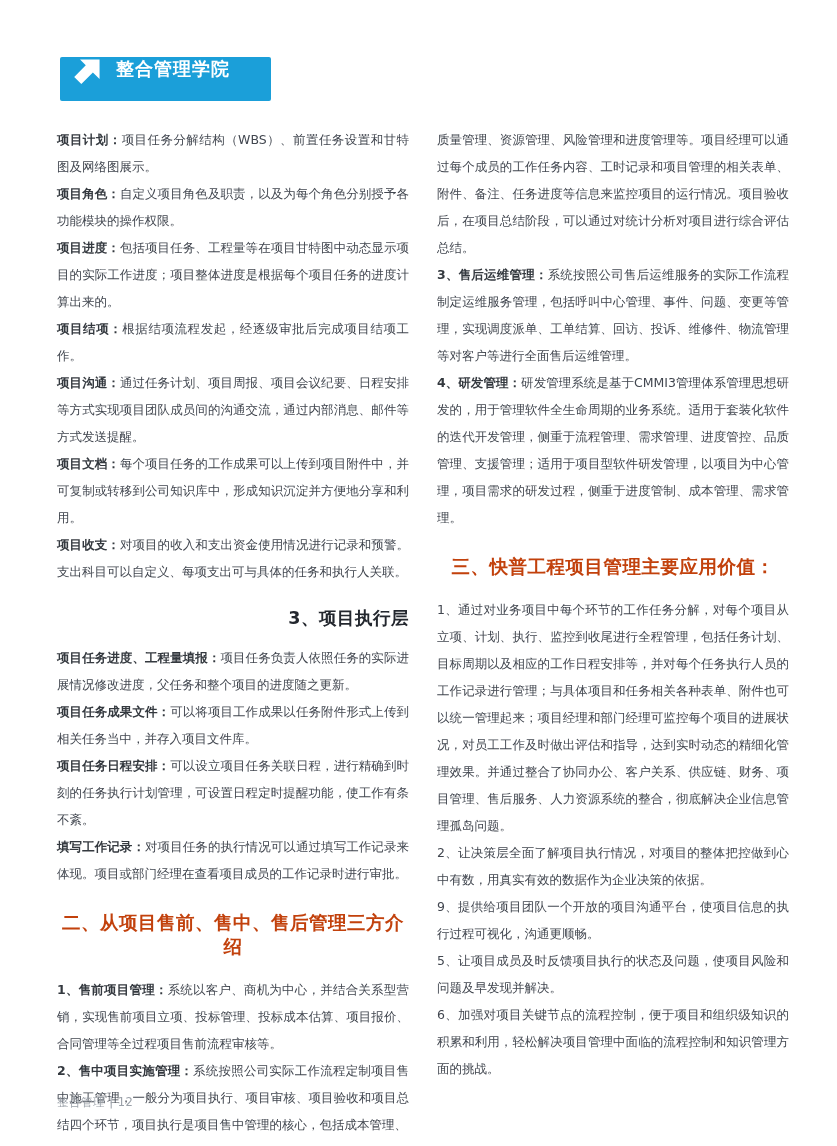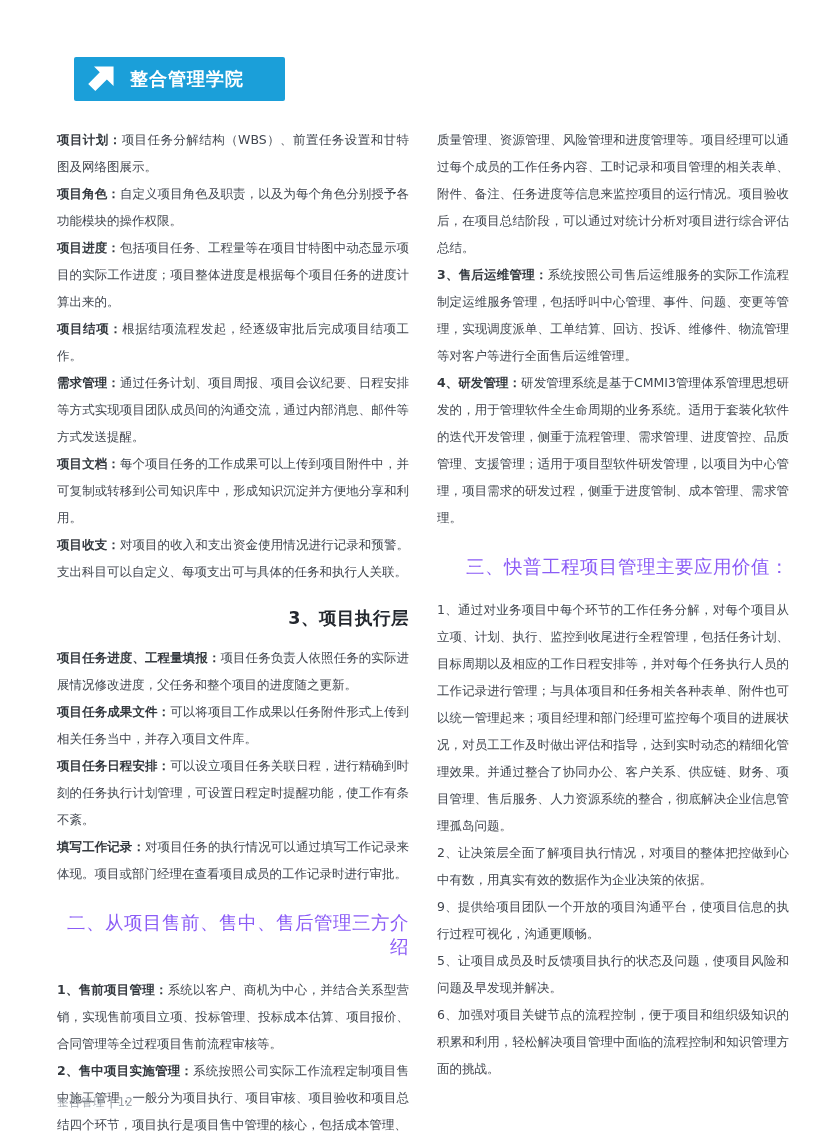--- a/index.html
+++ b/index.html
@@ -4,24 +4,24 @@
 <style>
   html,body { margin:0; padding:0; }
   body {
     width:837px; height:1146px;
     background:#ffffff;
     font-family:"DejaVu Sans","Liberation Sans",sans-serif;
     position:relative;
     overflow:hidden;
   }
   .banner {
-    position:absolute; left:74px; top:57px;
+    position:absolute; left:60px; top:57px;
     width:211px; height:44px;
     background:#1b9fd9;
-    display:flex; align-items:center;
+    display:flex; align-items:flex-start;
     padding:0 12px; box-sizing:border-box;
     border-radius:2px;
   }
   .banner .logo-icon { flex:0 0 auto; display:flex; align-items:center; }
   .banner .logo-text {
     color:#ffffff; font-weight:bold; font-size:18px;
     letter-spacing:1px; margin-left:12px; white-space:nowrap;
   }
   .col {
     position:absolute; top:126px;
@@ -29,23 +29,23 @@
     font-size:12.5px; line-height:27px;
     color:#41464f;
     text-align:justify;
   }
   .col-left  { left:57px; }
   .col-right { left:437px; }
   .col p { margin:0; }
   .col p.npara { margin-top:0; }
   .label { font-weight:bold; color:#34393f; }
   .heading1 {
-    font-size:18.5px; line-height:24px; font-weight:normal;
-    color:#8b5cf6; letter-spacing:0.5px;
-    margin:24px 0 17px 0; text-align:right;
+    font-size:18.5px; line-height:24px; font-weight:bold;
+    color:#c2410c; letter-spacing:0.5px;
+    margin:24px 0 17px 0; text-align:center;
   }
   .heading2 {
     font-size:17.5px; line-height:22px; font-weight:bold;
     color:#23272e; letter-spacing:0.5px;
     margin:22px 0 15px 0; text-align:right;
   }
   .footer {
     position:absolute; left:57px; top:1095px;
     font-size:11.5px; color:#9aa0a8; letter-spacing:0.5px;
   }
@@ -60,21 +60,21 @@
     </svg>
   </span>
   <span class="logo-text">整合管理学院</span>
 </div>
 
 <div class="col col-left" id="col-left">
     <p class="para"><span class="label">项目计划：</span>项目任务分解结构（WBS）、前置任务设置和甘特图及网络图展示。</p>
     <p class="para"><span class="label">项目角色：</span>自定义项目角色及职责，以及为每个角色分别授予各功能模块的操作权限。</p>
     <p class="para"><span class="label">项目进度：</span>包括项目任务、工程量等在项目甘特图中动态显示项目的实际工作进度；项目整体进度是根据每个项目任务的进度计算出来的。</p>
     <p class="para"><span class="label">项目结项：</span>根据结项流程发起，经逐级审批后完成项目结项工作。</p>
-    <p class="para"><span class="label">需求管理：</span>通过任务计划、项目周报、项目会议纪要、日程安排等方式实现项目团队成员间的沟通交流，通过内部消息、邮件等方式发送提醒。</p>
+    <p class="para"><span class="label">项目沟通：</span>通过任务计划、项目周报、项目会议纪要、日程安排等方式实现项目团队成员间的沟通交流，通过内部消息、邮件等方式发送提醒。</p>
     <p class="para"><span class="label">项目文档：</span>每个项目任务的工作成果可以上传到项目附件中，并可复制或转移到公司知识库中，形成知识沉淀并方便地分享和利用。</p>
     <p class="para"><span class="label">项目收支：</span>对项目的收入和支出资金使用情况进行记录和预警。支出科目可以自定义、每项支出可与具体的任务和执行人关联。</p>
     <h3 class="heading2">3、项目执行层</h3>
     <p class="para"><span class="label">项目任务进度、工程量填报：</span>项目任务负责人依照任务的实际进展情况修改进度，父任务和整个项目的进度随之更新。</p>
     <p class="para"><span class="label">项目任务成果文件：</span>可以将项目工作成果以任务附件形式上传到相关任务当中，并存入项目文件库。</p>
     <p class="para"><span class="label">项目任务日程安排：</span>可以设立项目任务关联日程，进行精确到时刻的任务执行计划管理，可设置日程定时提醒功能，使工作有条不紊。</p>
     <p class="para"><span class="label">填写工作记录：</span>对项目任务的执行情况可以通过填写工作记录来体现。项目或部门经理在查看项目成员的工作记录时进行审批。</p>
     <h2 class="heading1">二、从项目售前、售中、售后管理三方介绍</h2>
     <p class="para"><span class="label">1、售前项目管理：</span>系统以客户、商机为中心，并结合关系型营销，实现售前项目立项、投标管理、投标成本估算、项目报价、合同管理等全过程项目售前流程审核等。</p>
     <p class="npara"><span class="label">2、售中项目实施管理：</span>系统按照公司实际工作流程定制项目售中施工管理，一般分为项目执行、项目审核、项目验收和项目总结四个环节，项目执行是项目售中管理的核心，包括成本管理、</p>

